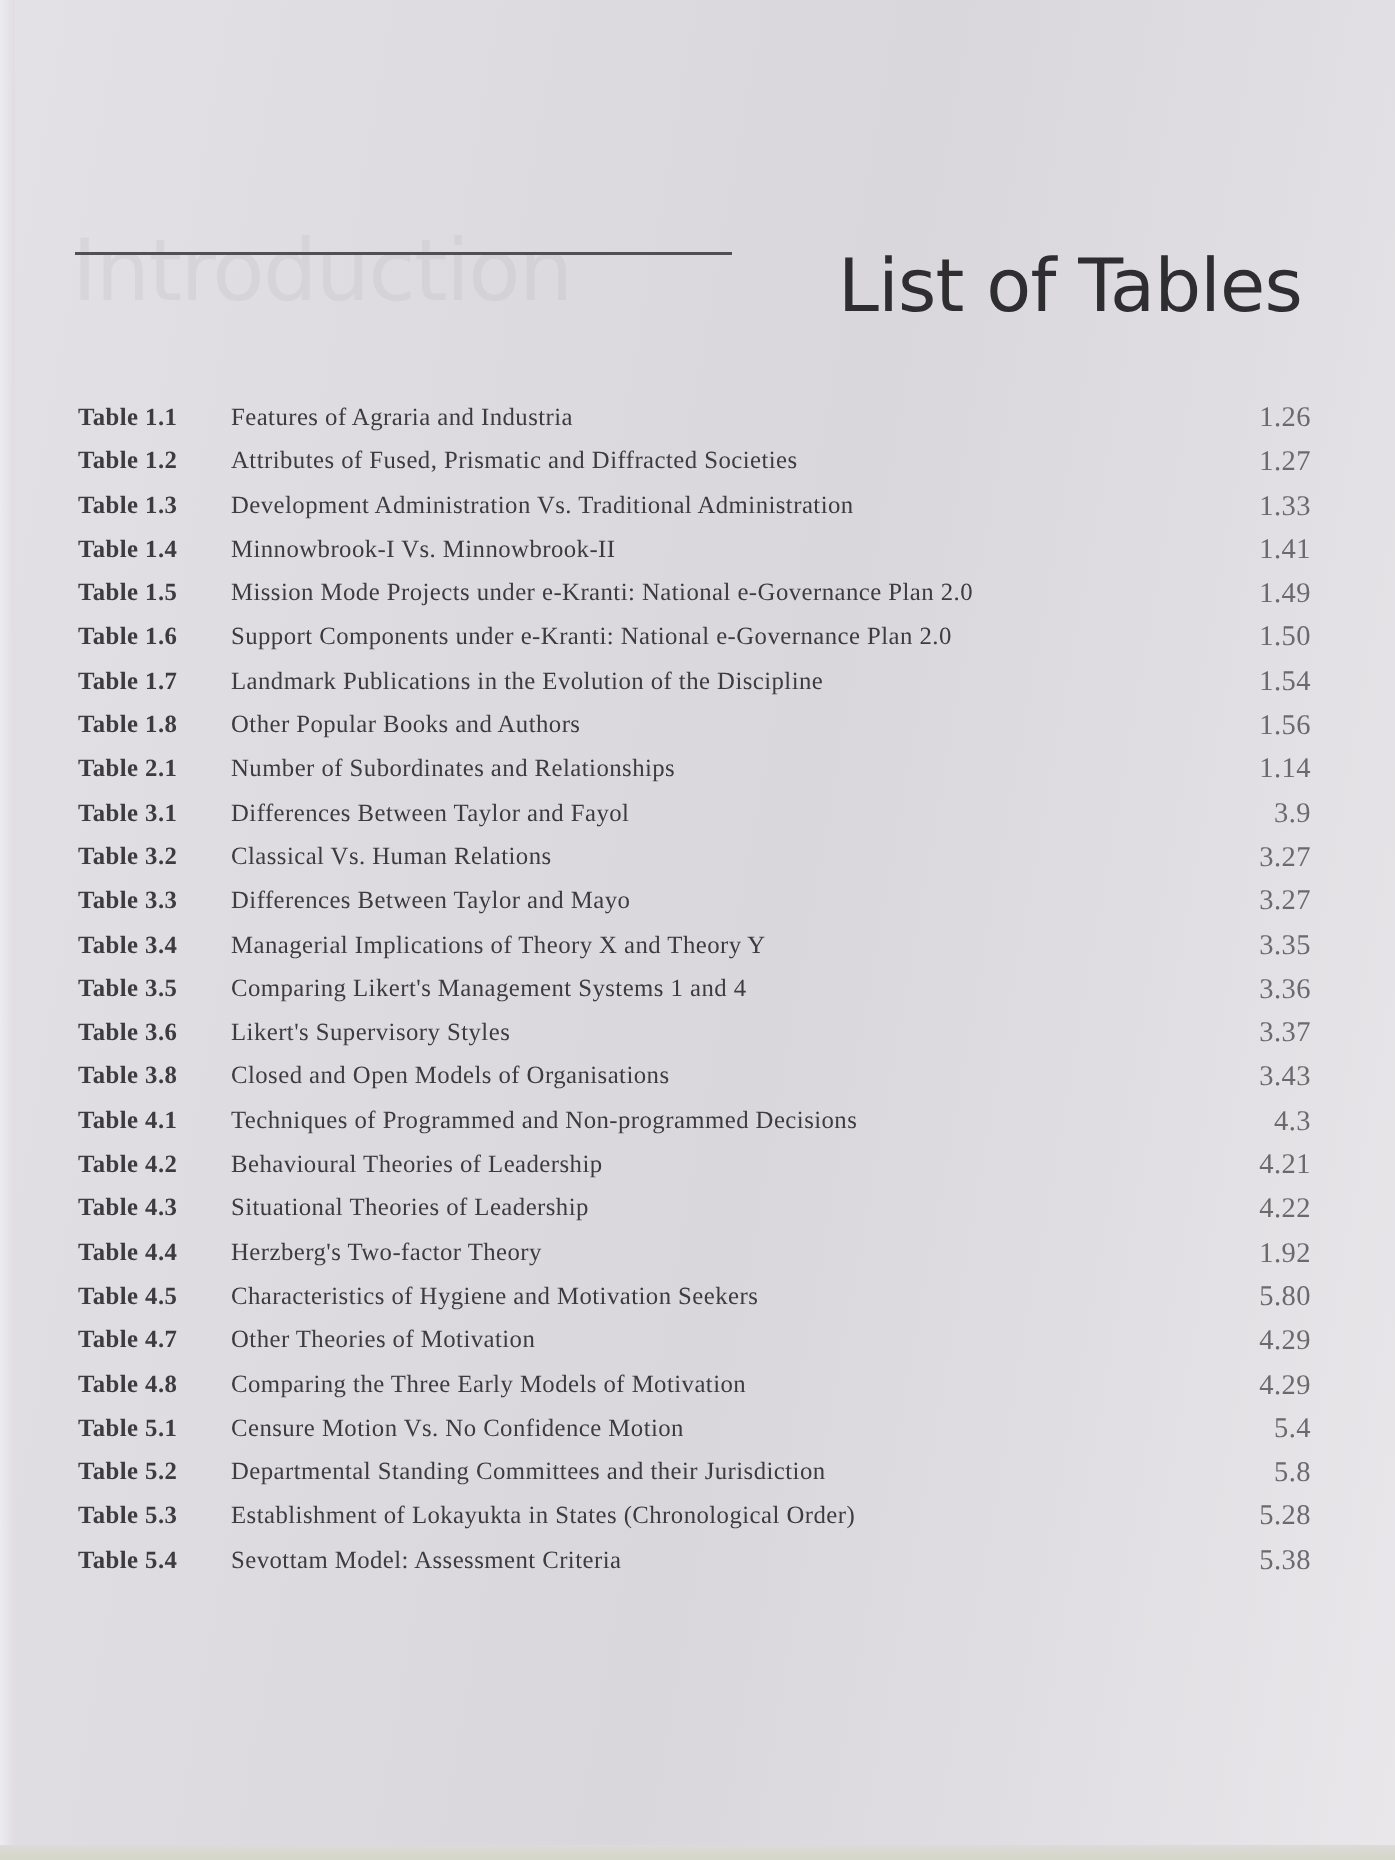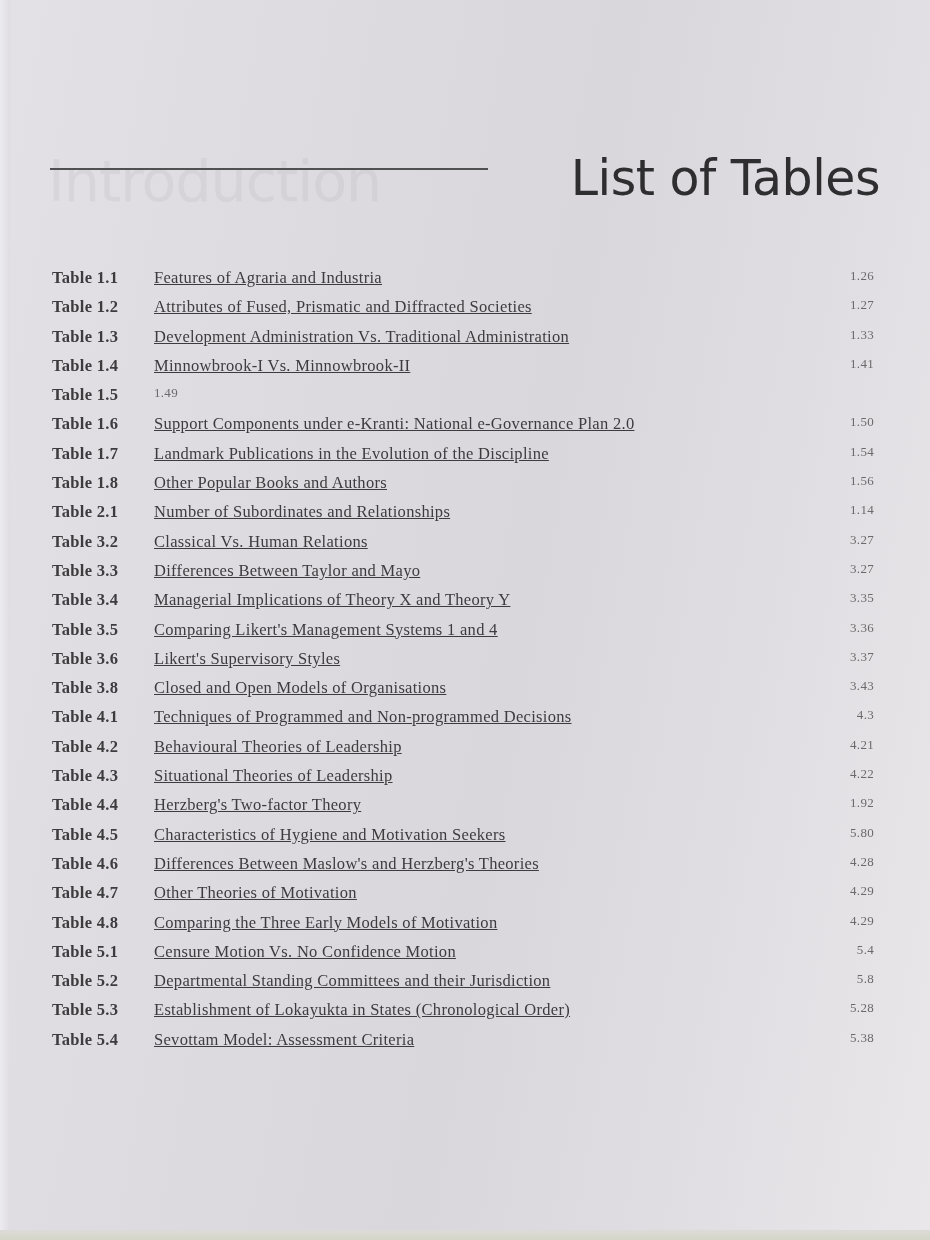--- a/index.html
+++ b/index.html
@@ -42,21 +42,21 @@
       background: #505052;
     }
     .title {
       position: absolute;
       right: 50px; top: 150px;
       font-family: "DejaVu Sans", sans-serif;
       font-size: 49px;
       font-weight: normal;
       color: #2e2e30;
       letter-spacing: -0.5px;
-      margin: 0;
+      margin: 12px;
     }
     .toc {
       position: absolute;
       left: 52px; top: 268px;
       width: 822px;
       list-style: none;
       margin: 0; padding: 0;
     }
     .toc-row {
       display: flex;
@@ -67,27 +67,26 @@
     }
     .toc-num {
       width: 102px;
       flex: 0 0 102px;
       font-weight: bold;
       color: #3c3c3e;
     }
     .toc-name {
       flex: 1 1 auto;
       color: #3c3c3e;
-      text-decoration: underline;
     }
     .toc-page {
       flex: 0 0 auto;
       text-align: right;
       color: #6a6a6c;
-      font-size: 13px;
+      font-size: 19px;
     }
   </style>
 </head>
 <body>
 
 <div class="page-edge-left"></div>
 <div class="page-edge-bottom"></div>
 
 <div class="ghost ghost-intro">Introduction</div>
 
@@ -110,20 +109,21 @@
     <span class="toc-name">Development Administration Vs. Traditional Administration</span>
     <span class="toc-page">1.33</span>
   </li>
     <li class="toc-row">
     <span class="toc-num">Table 1.4</span>
     <span class="toc-name">Minnowbrook-I Vs. Minnowbrook-II</span>
     <span class="toc-page">1.41</span>
   </li>
     <li class="toc-row">
     <span class="toc-num">Table 1.5</span>
+    <span class="toc-name">Mission Mode Projects under e-Kranti: National e-Governance Plan 2.0</span>
     <span class="toc-page">1.49</span>
   </li>
     <li class="toc-row">
     <span class="toc-num">Table 1.6</span>
     <span class="toc-name">Support Components under e-Kranti: National e-Governance Plan 2.0</span>
     <span class="toc-page">1.50</span>
   </li>
     <li class="toc-row">
     <span class="toc-num">Table 1.7</span>
     <span class="toc-name">Landmark Publications in the Evolution of the Discipline</span>
@@ -133,20 +133,25 @@
     <span class="toc-num">Table 1.8</span>
     <span class="toc-name">Other Popular Books and Authors</span>
     <span class="toc-page">1.56</span>
   </li>
     <li class="toc-row">
     <span class="toc-num">Table 2.1</span>
     <span class="toc-name">Number of Subordinates and Relationships</span>
     <span class="toc-page">1.14</span>
   </li>
     <li class="toc-row">
+    <span class="toc-num">Table 3.1</span>
+    <span class="toc-name">Differences Between Taylor and Fayol</span>
+    <span class="toc-page">3.9</span>
+  </li>
+    <li class="toc-row">
     <span class="toc-num">Table 3.2</span>
     <span class="toc-name">Classical Vs. Human Relations</span>
     <span class="toc-page">3.27</span>
   </li>
     <li class="toc-row">
     <span class="toc-num">Table 3.3</span>
     <span class="toc-name">Differences Between Taylor and Mayo</span>
     <span class="toc-page">3.27</span>
   </li>
     <li class="toc-row">
@@ -188,25 +193,20 @@
     <span class="toc-num">Table 4.4</span>
     <span class="toc-name">Herzberg's Two-factor Theory</span>
     <span class="toc-page">1.92</span>
   </li>
     <li class="toc-row">
     <span class="toc-num">Table 4.5</span>
     <span class="toc-name">Characteristics of Hygiene and Motivation Seekers</span>
     <span class="toc-page">5.80</span>
   </li>
     <li class="toc-row">
-    <span class="toc-num">Table 4.6</span>
-    <span class="toc-name">Differences Between Maslow's and Herzberg's Theories</span>
-    <span class="toc-page">4.28</span>
-  </li>
-    <li class="toc-row">
     <span class="toc-num">Table 4.7</span>
     <span class="toc-name">Other Theories of Motivation</span>
     <span class="toc-page">4.29</span>
   </li>
     <li class="toc-row">
     <span class="toc-num">Table 4.8</span>
     <span class="toc-name">Comparing the Three Early Models of Motivation</span>
     <span class="toc-page">4.29</span>
   </li>
     <li class="toc-row">

